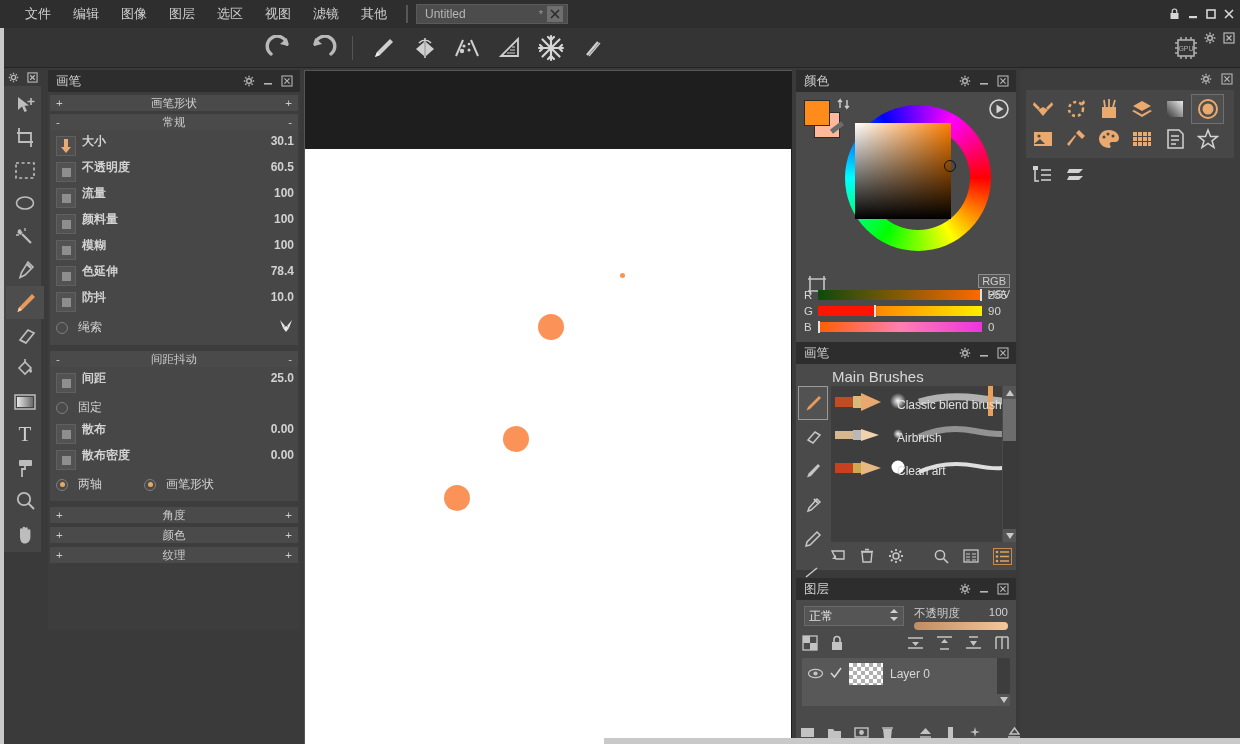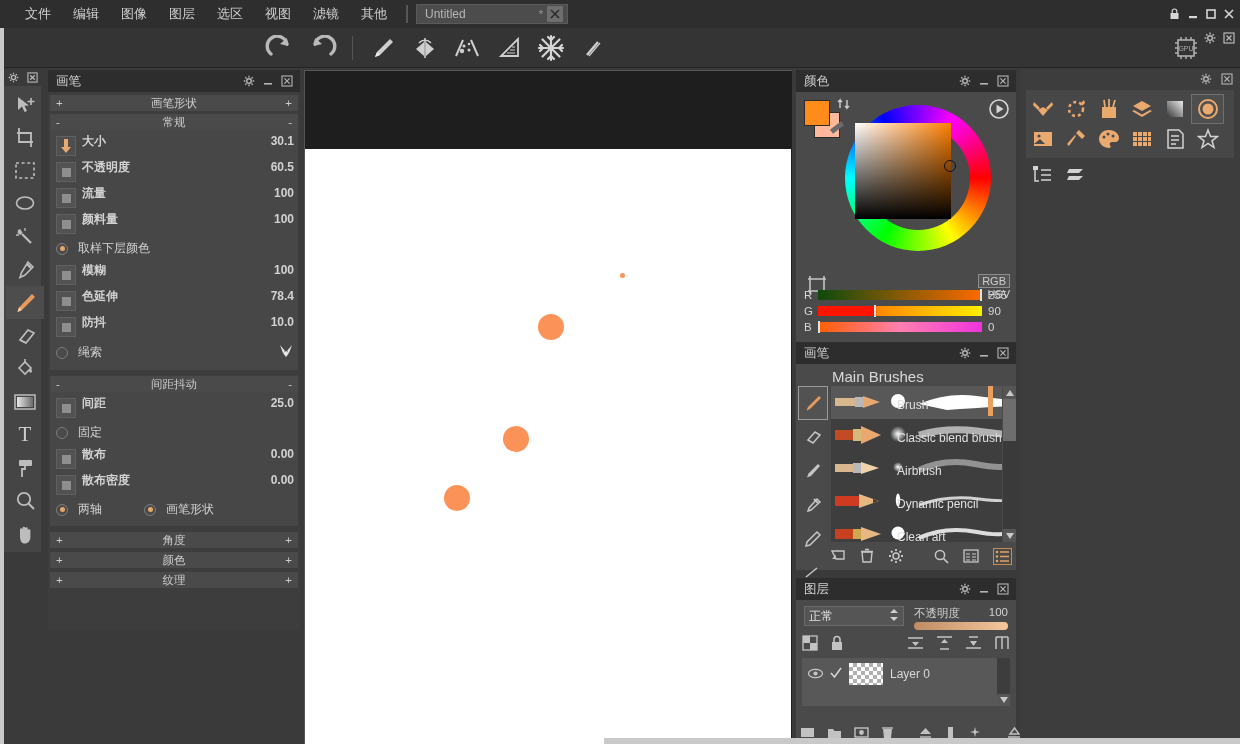--- a/index.html
+++ b/index.html
@@ -482,24 +482,20 @@
           </span>
         <span class="srow-main">
           <span class="srow-top">
             <span>颜料量</span>
             <span>100</span>
           </span>
           <span class="sl"><b style="width:100%"></b></span>
         </span>
       </div>
 
-      <div class="radiorow">
-        <span class="rad on"></span>
-        <span>取样下层颜色</span>
-      </div>
 
       <div class="srow">
         <span class="sq">
             <i></i>
           </span>
         <span class="srow-main">
           <span class="srow-top">
             <span>模糊</span>
             <span>100</span>
           </span>
@@ -759,39 +755,20 @@
               <path d="M13 2 L16 5 L6 15 L2 16 L3 12 Z" fill="none" stroke="#c5c5c5" stroke-width="1.5"></path>
             </svg>
         </div>
         <div>
           <svg width="18" height="12" viewBox="0 0 18 12">
               <path d="M2 10 L13 1" stroke="#c5c5c5" stroke-width="1.5"></path>
             </svg>
         </div>
       </div>
       <div class="bp-list">
-        <div class="bp-item sel">
-          <span class="bp-thumb">
-            <svg width="52" height="26" viewBox="0 0 52 26">
-                <rect x="2" y="9" width="20" height="8" fill="#d8b68e"></rect>
-                <rect x="22" y="8" width="8" height="10" fill="#b8b8b8"></rect>
-                <path d="M30 7 L47 13 L30 19 Z" fill="#e8a870"></path>
-              </svg>
-          </span>
-          <span style="width:4px"></span>
-          <span><svg width="18" height="18">
-                <circle cx="9" cy="9" r="7" fill="#fff"></circle>
-              </svg></span>
-          <span class="bp-stroke" style="left:86px;">
-            <svg width="100" height="30" viewBox="0 0 100 30">
-                <path d="M2 18 Q30 6 60 10 T98 14 L96 20 Q60 22 30 24 Z" fill="#ffffff"></path>
-              </svg>
-          </span>
-          <span class="bp-name">Brush</span>
-        </div>
         <div class="bp-item">
           <span class="bp-thumb">
             <svg width="52" height="26" viewBox="0 0 52 26">
                 <rect x="2" y="8" width="18" height="10" fill="#c14b22"></rect>
                 <rect x="20" y="7" width="8" height="12" fill="#d5ba7a"></rect>
                 <path d="M28 4 L48 13 L28 22 Z" fill="#e8a870"></path>
               </svg>
           </span>
           <span style="width:4px"></span>
           <span><svg width="18" height="18">
@@ -827,39 +804,20 @@
                   </radialGradient>
                 </defs>
                 <circle cx="9" cy="9" r="5" fill="url(#rg2)"></circle>
               </svg></span>
           <span class="bp-stroke" style="left:86px;">
             <svg width="100" height="30" viewBox="0 0 100 30">
                 <path d="M2 18 Q28 6 58 12 T98 12" stroke="#cccccc" stroke-width="6" fill="none" opacity="0.6"></path>
               </svg>
           </span>
           <span class="bp-name">Airbrush</span>
-        </div>
-        <div class="bp-item">
-          <span class="bp-thumb">
-            <svg width="52" height="26" viewBox="0 0 52 26">
-                <rect x="2" y="8" width="24" height="10" fill="#cf3a22"></rect>
-                <path d="M26 6 L46 13 L26 20 Z" fill="#e8b882"></path>
-                <path d="M40 11 L46 13 L40 15 Z" fill="#4a3a2a"></path>
-              </svg>
-          </span>
-          <span style="width:4px"></span>
-          <span><svg width="18" height="18">
-                <ellipse cx="9" cy="9" rx="2.2" ry="6.5" fill="#fff"></ellipse>
-              </svg></span>
-          <span class="bp-stroke" style="left:86px;">
-            <svg width="100" height="30" viewBox="0 0 100 30">
-                <path d="M2 20 Q30 10 62 14 T98 12" stroke="#d0d0d0" stroke-width="3" fill="none"></path>
-              </svg>
-          </span>
-          <span class="bp-name">Dynamic pencil</span>
         </div>
         <div class="bp-item">
           <span class="bp-thumb">
             <svg width="52" height="26" viewBox="0 0 52 26">
                 <rect x="2" y="8" width="18" height="10" fill="#c8411f"></rect>
                 <rect x="20" y="8" width="8" height="10" fill="#cfa84e"></rect>
                 <path d="M28 6 L48 13 L28 20 Z" fill="#e8b882"></path>
               </svg>
           </span>
           <span style="width:4px"></span>

